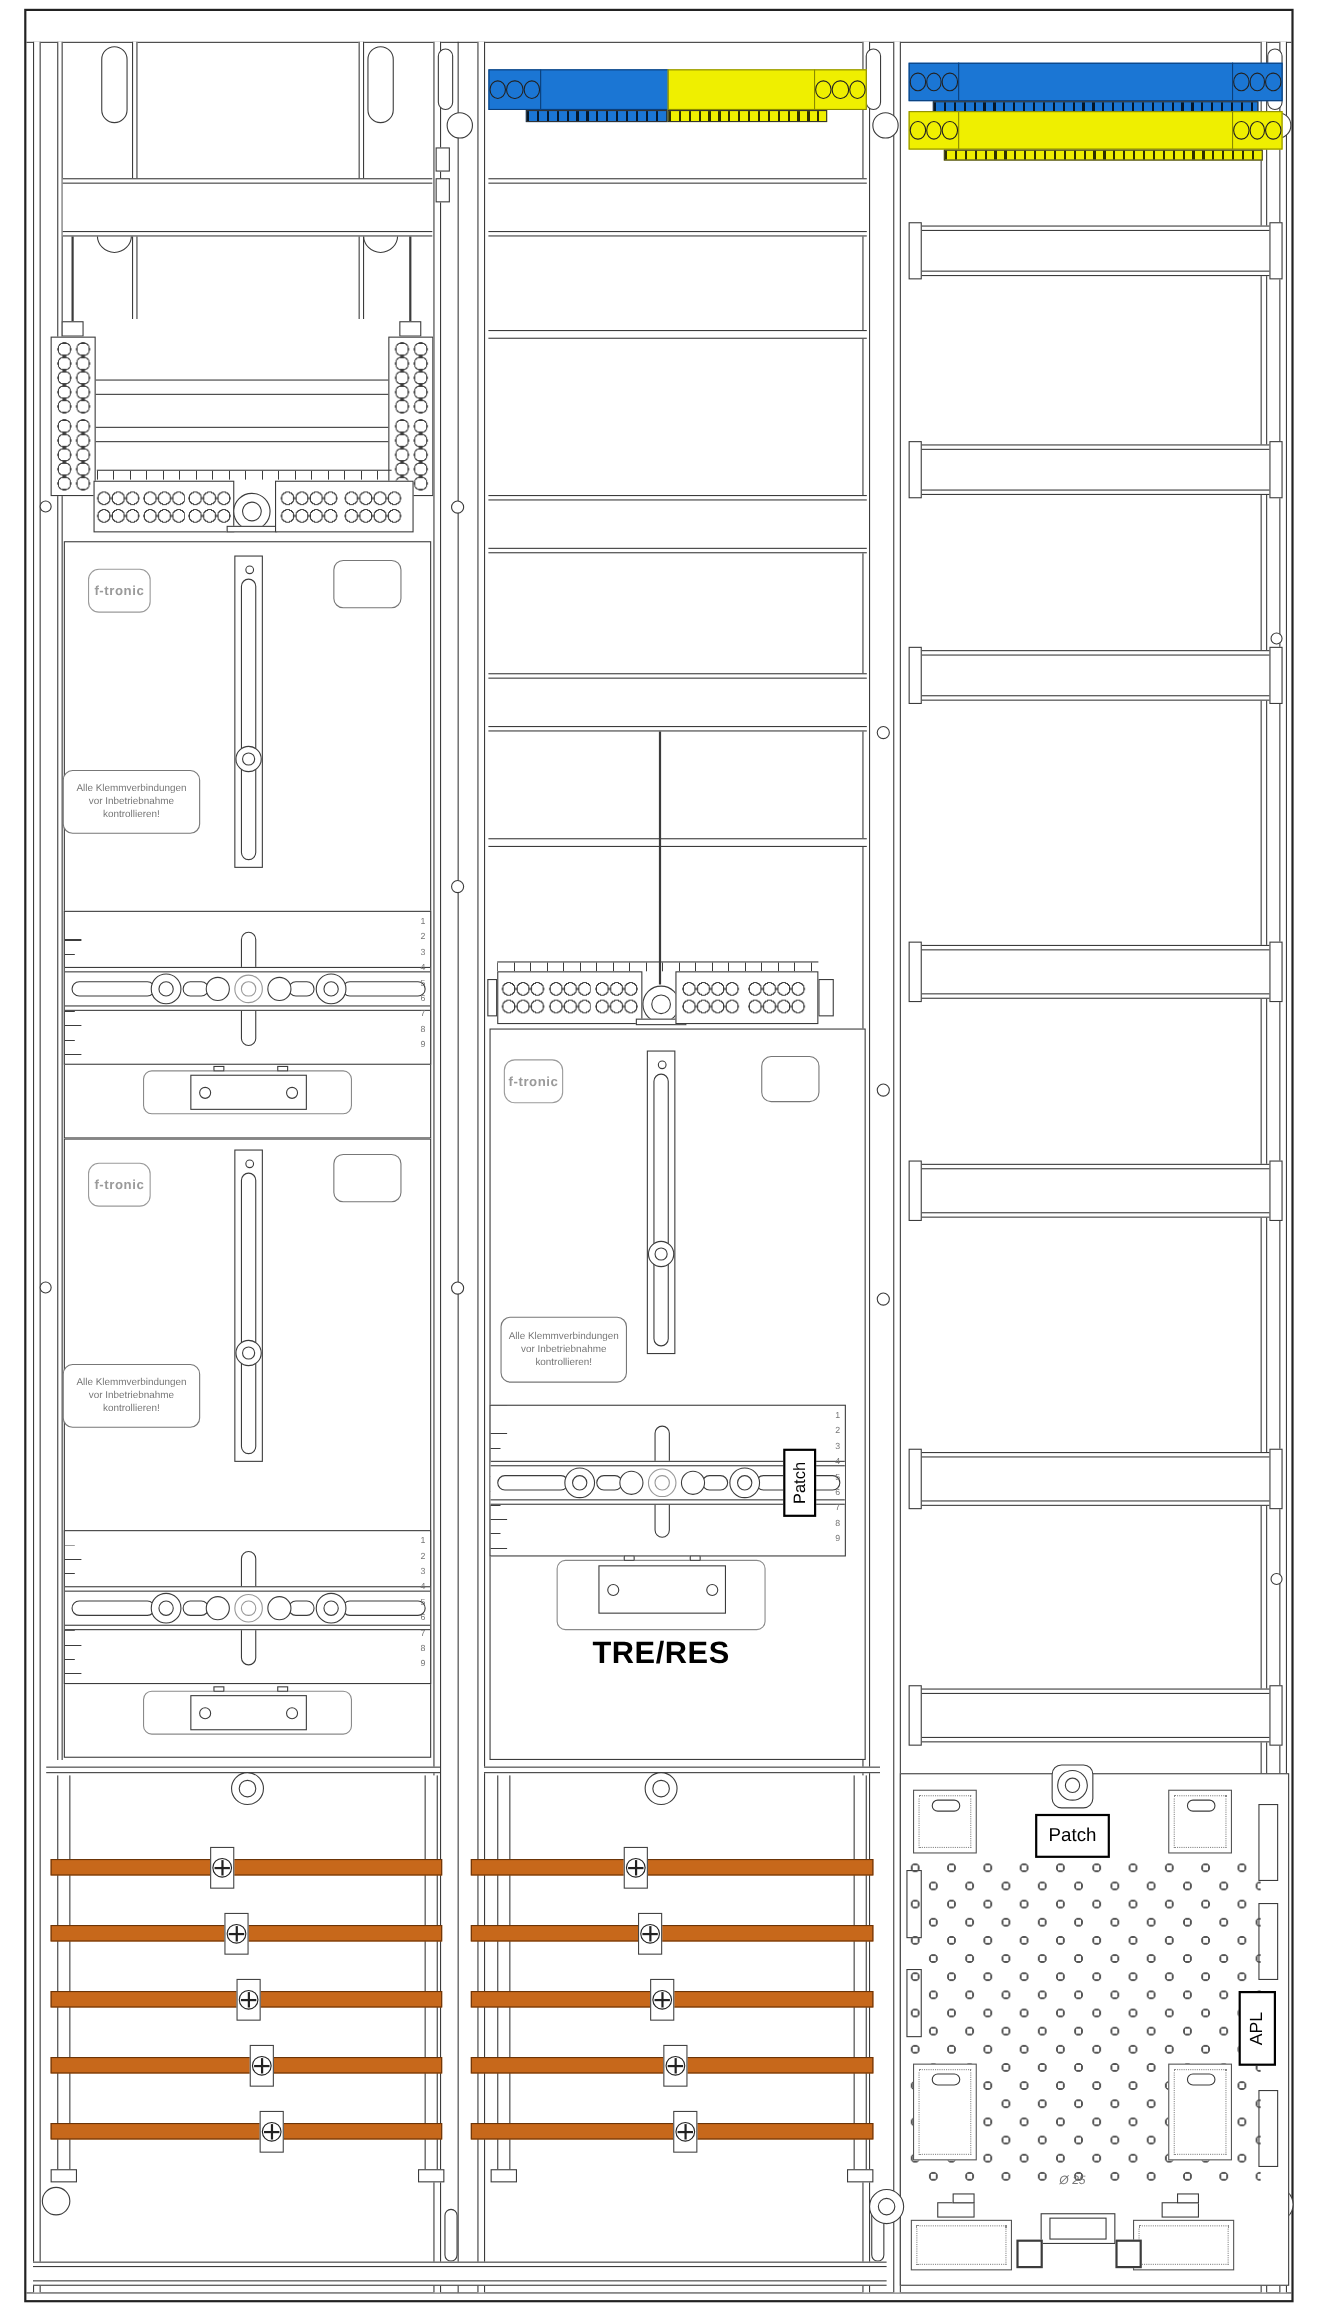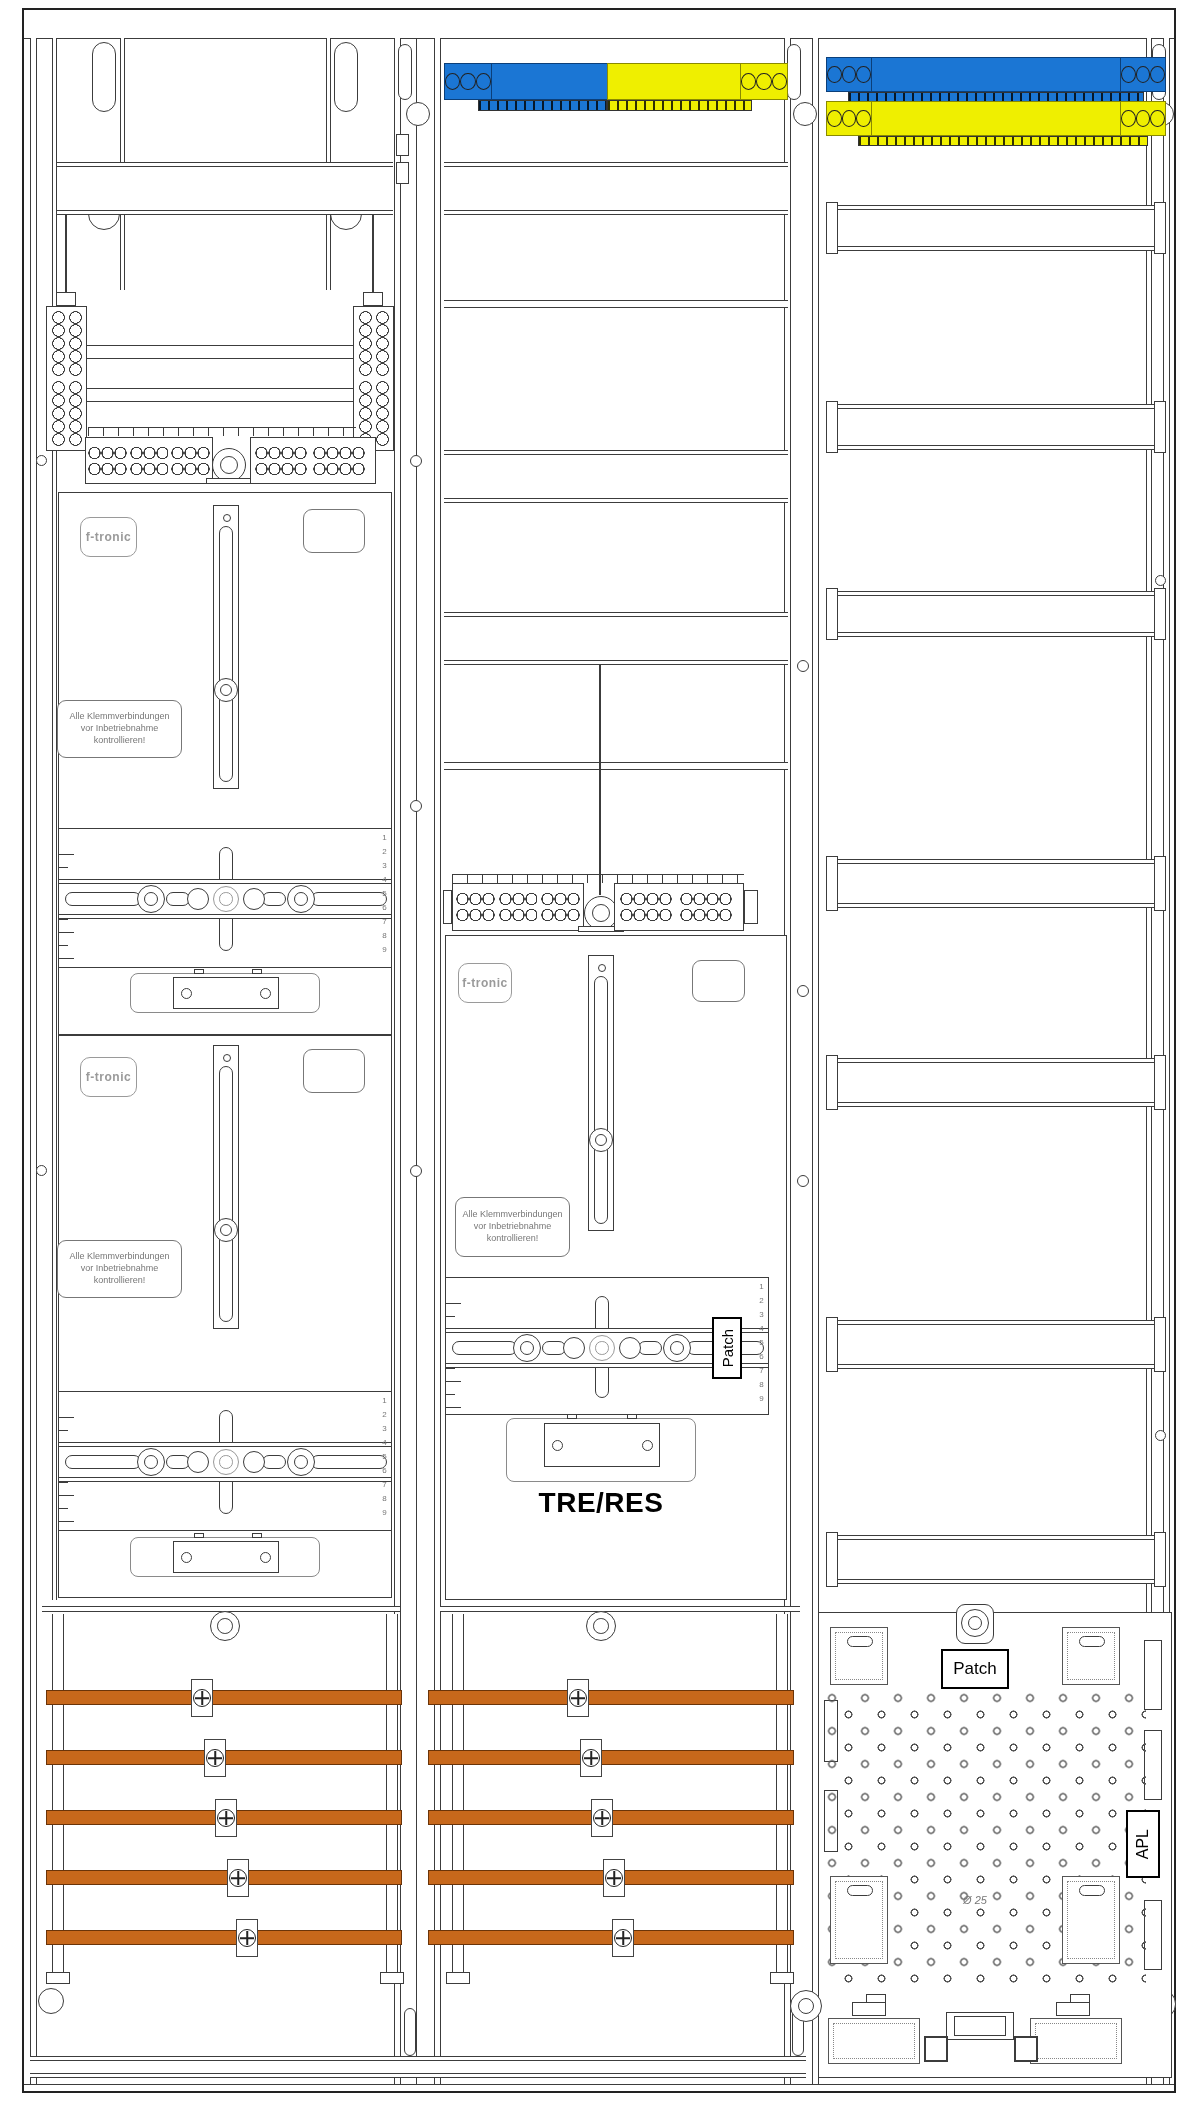--- a/index.html
+++ b/index.html
@@ -450,21 +450,21 @@
 
   <div class="abs patchbox" style="left:1126px;top:1810px;width:34px;height:68px;">
     <span class="vtext" style="font-size:16px;">APL</span>
   </div>
 
   <div class="abs b" style="left:852px;top:2002px;width:34px;height:14px;"></div>
   <div class="abs b" style="left:866px;top:1994px;width:20px;height:9px;"></div>
   <div class="abs b" style="left:1056px;top:2002px;width:34px;height:14px;"></div>
   <div class="abs b" style="left:1070px;top:1994px;width:20px;height:9px;"></div>
   <div class="abs screw" style="left:790px;top:1990px;width:32px;height:32px;"></div>
-  <div class="abs small-gray" style="left:945px;top:1894px;width:60px;height:14px;">Ø 25</div>
+  <div class="abs small-gray" style="left:945px;top:1976px;width:60px;height:14px;">Ø 25</div>
   <div class="abs b" style="left:946px;top:2012px;width:68px;height:28px;">
     <div class="abs b" style="left:7px;top:3px;width:52px;height:20px;"></div>
   </div>
   <div class="abs ko" style="left:828px;top:2018px;width:92px;height:46px;">
     <div class="in"></div>
   </div>
   <div class="abs ko" style="left:1030px;top:2018px;width:92px;height:46px;">
     <div class="in"></div>
   </div>
   <div class="abs b" style="left:924px;top:2036px;width:24px;height:26px;border-width:2px;"></div>

